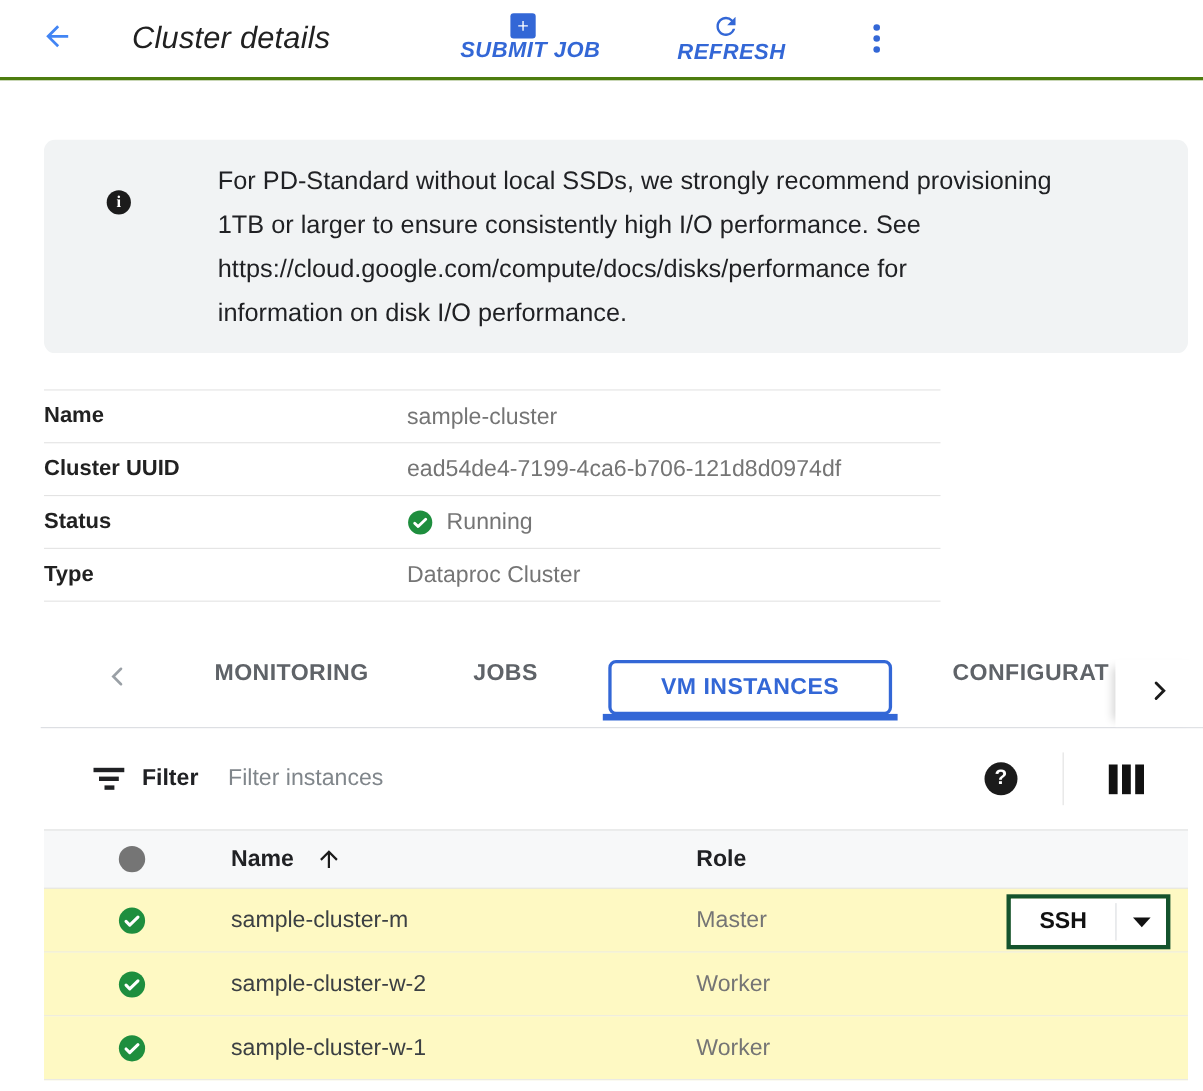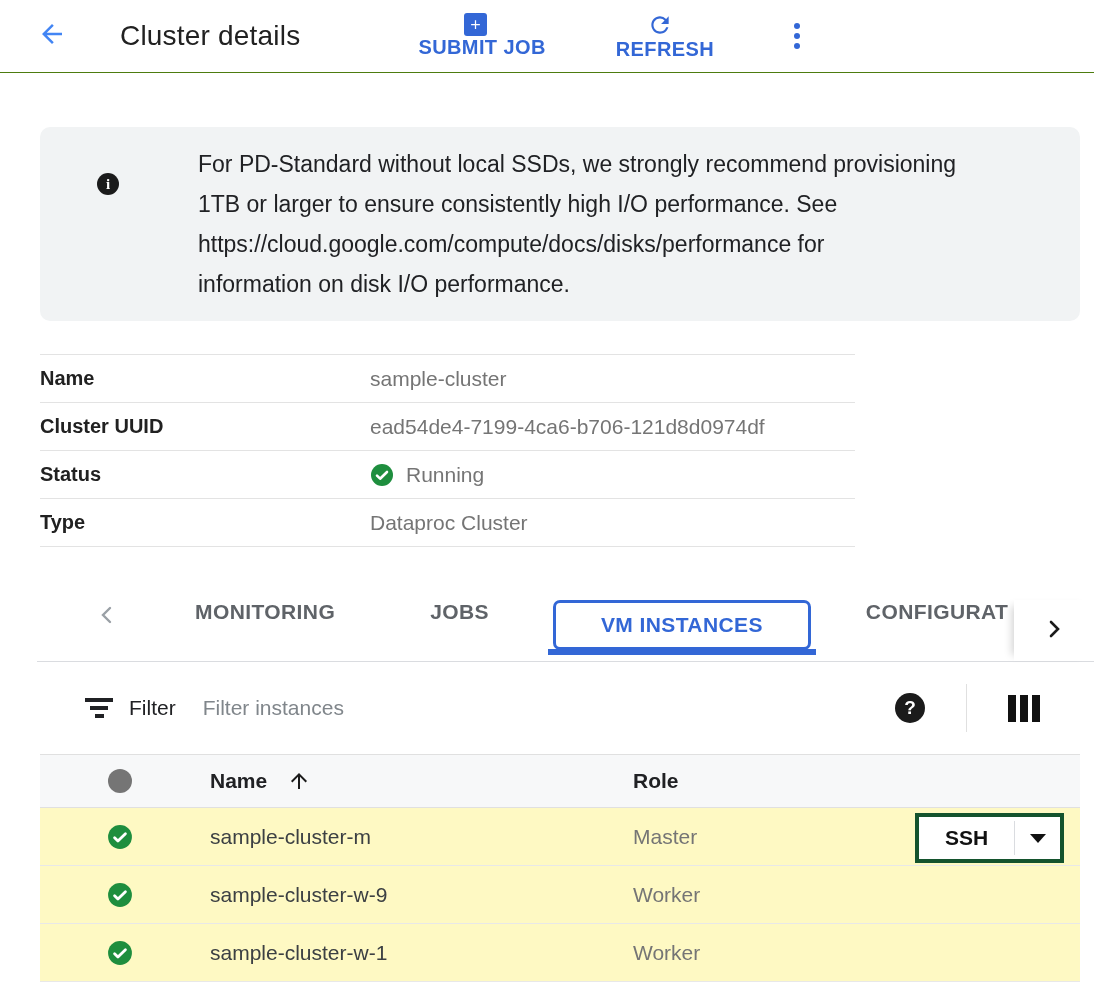--- a/index.html
+++ b/index.html
@@ -1,21 +1,21 @@
 <!DOCTYPE html>
 <html><head>
 <meta charset="utf-8">
 <style>
   * { margin:0; padding:0; box-sizing:border-box; }
   html,body { width:1094px; height:992px; background:#fff; overflow:hidden;
               font-family:"Liberation Sans", sans-serif; color:#202124; }
 
   
   .appbar { height:73px; display:flex; align-items:center; padding-left:36px;
-            border-bottom:1px solid #4d7c0f; background:#fff; }
+            border-bottom:3px solid #4d7c0f; background:#fff;font-style:italic; }
   .back-btn { width:32px; height:32px; display:flex; align-items:center; justify-content:center; cursor:pointer; }
   .page-title { font-size:28px; color:#212121; margin-left:52px; letter-spacing:0.2px; white-space:nowrap; }
   .bar-action { display:flex; align-items:center; color:#3367d6; font-weight:bold;
                 font-size:20px; letter-spacing:0.4px; cursor:pointer; white-space:nowrap;flex-direction:column; }
   .submit-job { margin-left:118px; }
   .plus-badge { width:23px; height:23px; background:#3367d6; border-radius:3px; margin-right:13px;
                 display:flex; align-items:center; justify-content:center; }
   .plus-badge svg { display:block; }
   .refresh { margin-left:70px;justify-content:center; }
   .refresh svg { margin-right:10px; display:block; }
@@ -52,21 +52,21 @@
   .tab-config { margin-left:55px; }
   .tab-overlay { position:absolute; right:0; top:0; width:80px; height:61px; background:#fff;
                  display:flex; align-items:center; justify-content:center;
                  box-shadow:-8px 0 8px -6px rgba(0,0,0,0.18); }
 
   
   .filterbar { height:92px; display:flex; align-items:center; padding:0 54px 0 85px; background:#fff; }
   .filter-icon { display:flex; flex-direction:column; align-items:center; width:28px; cursor:pointer; }
   .filter-icon i { height:4px; background:#202124; margin:2px 0; display:block; }
   .filter-icon i:nth-child(1){ width:28px; } .filter-icon i:nth-child(2){ width:18px; } .filter-icon i:nth-child(3){ width:9px; }
-  .filter-word { font-size:21px; font-weight:normal; color:#202124; margin-left:16px; }
+  .filter-word { font-size:21px; font-weight:bold; color:#202124; margin-left:16px; }
   .filter-input { border:none; outline:none; background:transparent; font-size:21px; color:#6d28d9;
                   margin-left:27px; flex:1; font-family:"Liberation Sans",sans-serif; }
   .filter-input::placeholder { color:#80868b; opacity:1; }
   .help-icon { width:30px; height:30px; border-radius:50%; background:#1b1b1b; color:#fff; font-size:19px;
                font-weight:bold; display:flex; align-items:center; justify-content:center; cursor:pointer; flex:none; }
   .vdivider { width:1px; height:48px; background:#e0e0e0; margin:0 41px; flex:none; }
   .columns-icon { display:flex; cursor:pointer; }
   .columns-icon i { width:8px; height:27px; background:#111; margin-right:4px; display:block; }
   .columns-icon i:last-child { margin-right:0; }
 
@@ -244,21 +244,21 @@
     </div>
   </div>
 
   <div class="vrow vdata">
     <div>
       <svg class="row-status" viewBox="0 0 24 24">
         <circle cx="12" cy="12" r="11" fill="#1e8e3e"></circle>
         <path d="M7 12.6l3.1 3.1L17 9" stroke="#fff" stroke-width="2.6" fill="none" stroke-linecap="round" stroke-linejoin="round"></path>
       </svg>
     </div>
-    <div class="cell-name">sample-cluster-w-9</div>
+    <div class="cell-name">sample-cluster-w-2</div>
     <div class="cell-role">Worker</div>
   </div>
 
   <div class="vrow vdata">
     <div>
       <svg class="row-status" viewBox="0 0 24 24">
         <circle cx="12" cy="12" r="11" fill="#1e8e3e"></circle>
         <path d="M7 12.6l3.1 3.1L17 9" stroke="#fff" stroke-width="2.6" fill="none" stroke-linecap="round" stroke-linejoin="round"></path>
       </svg>
     </div>

